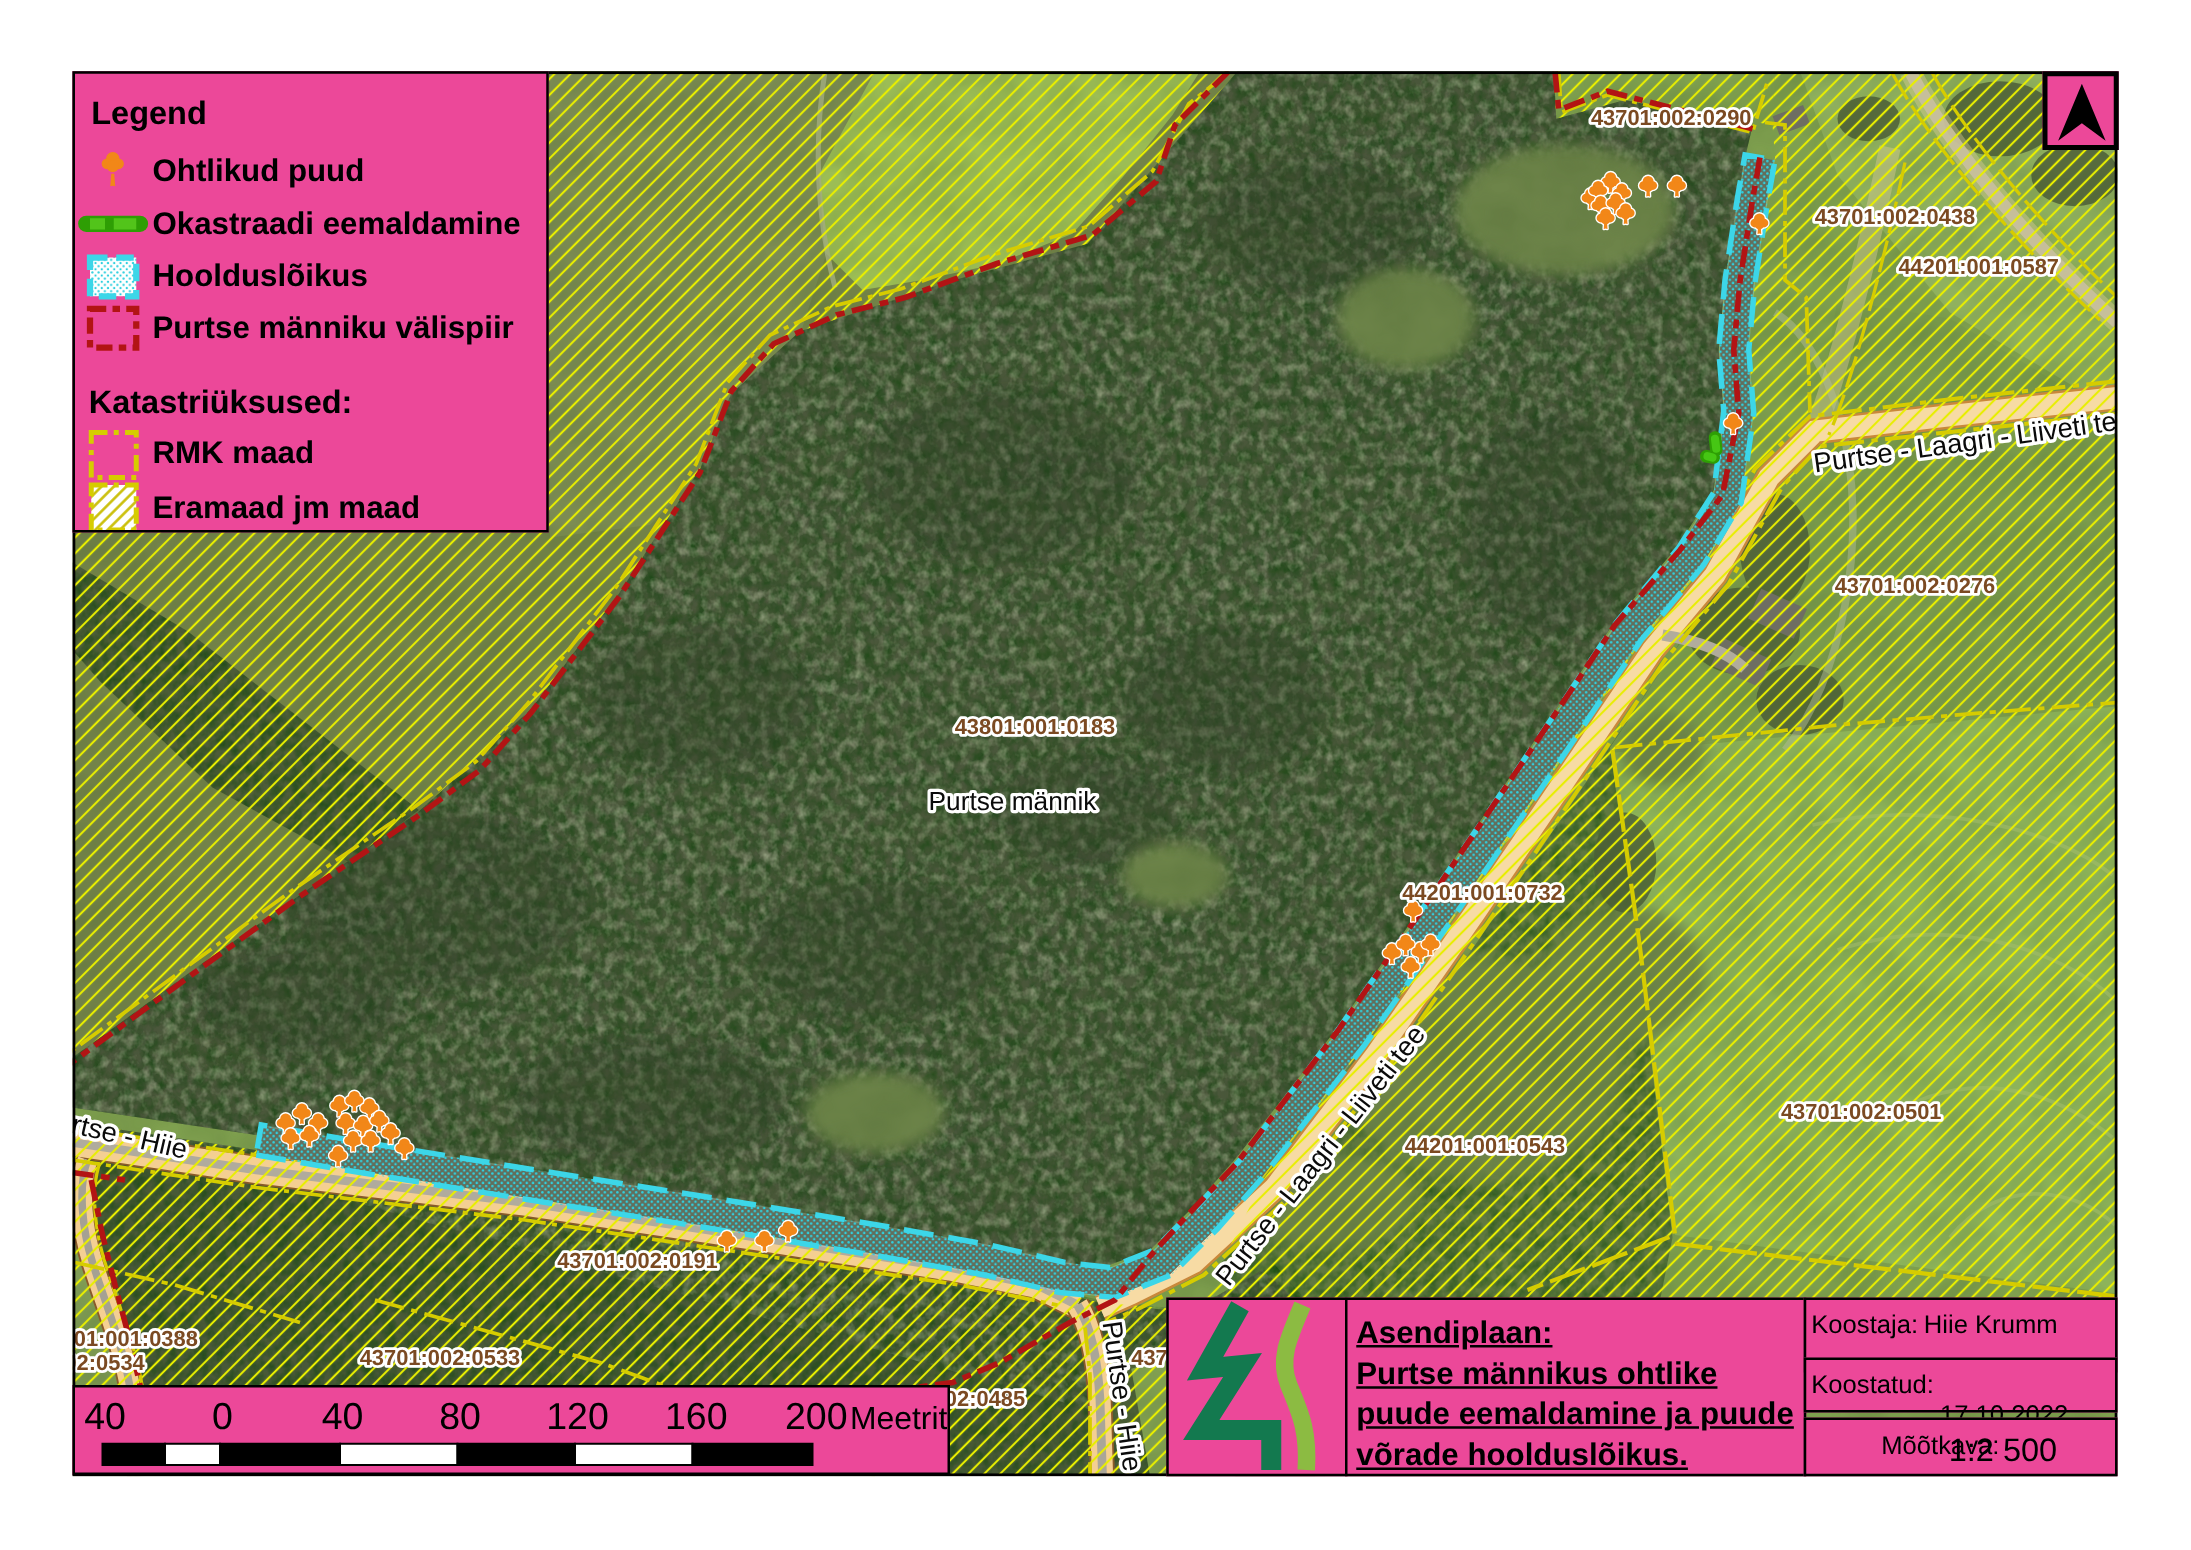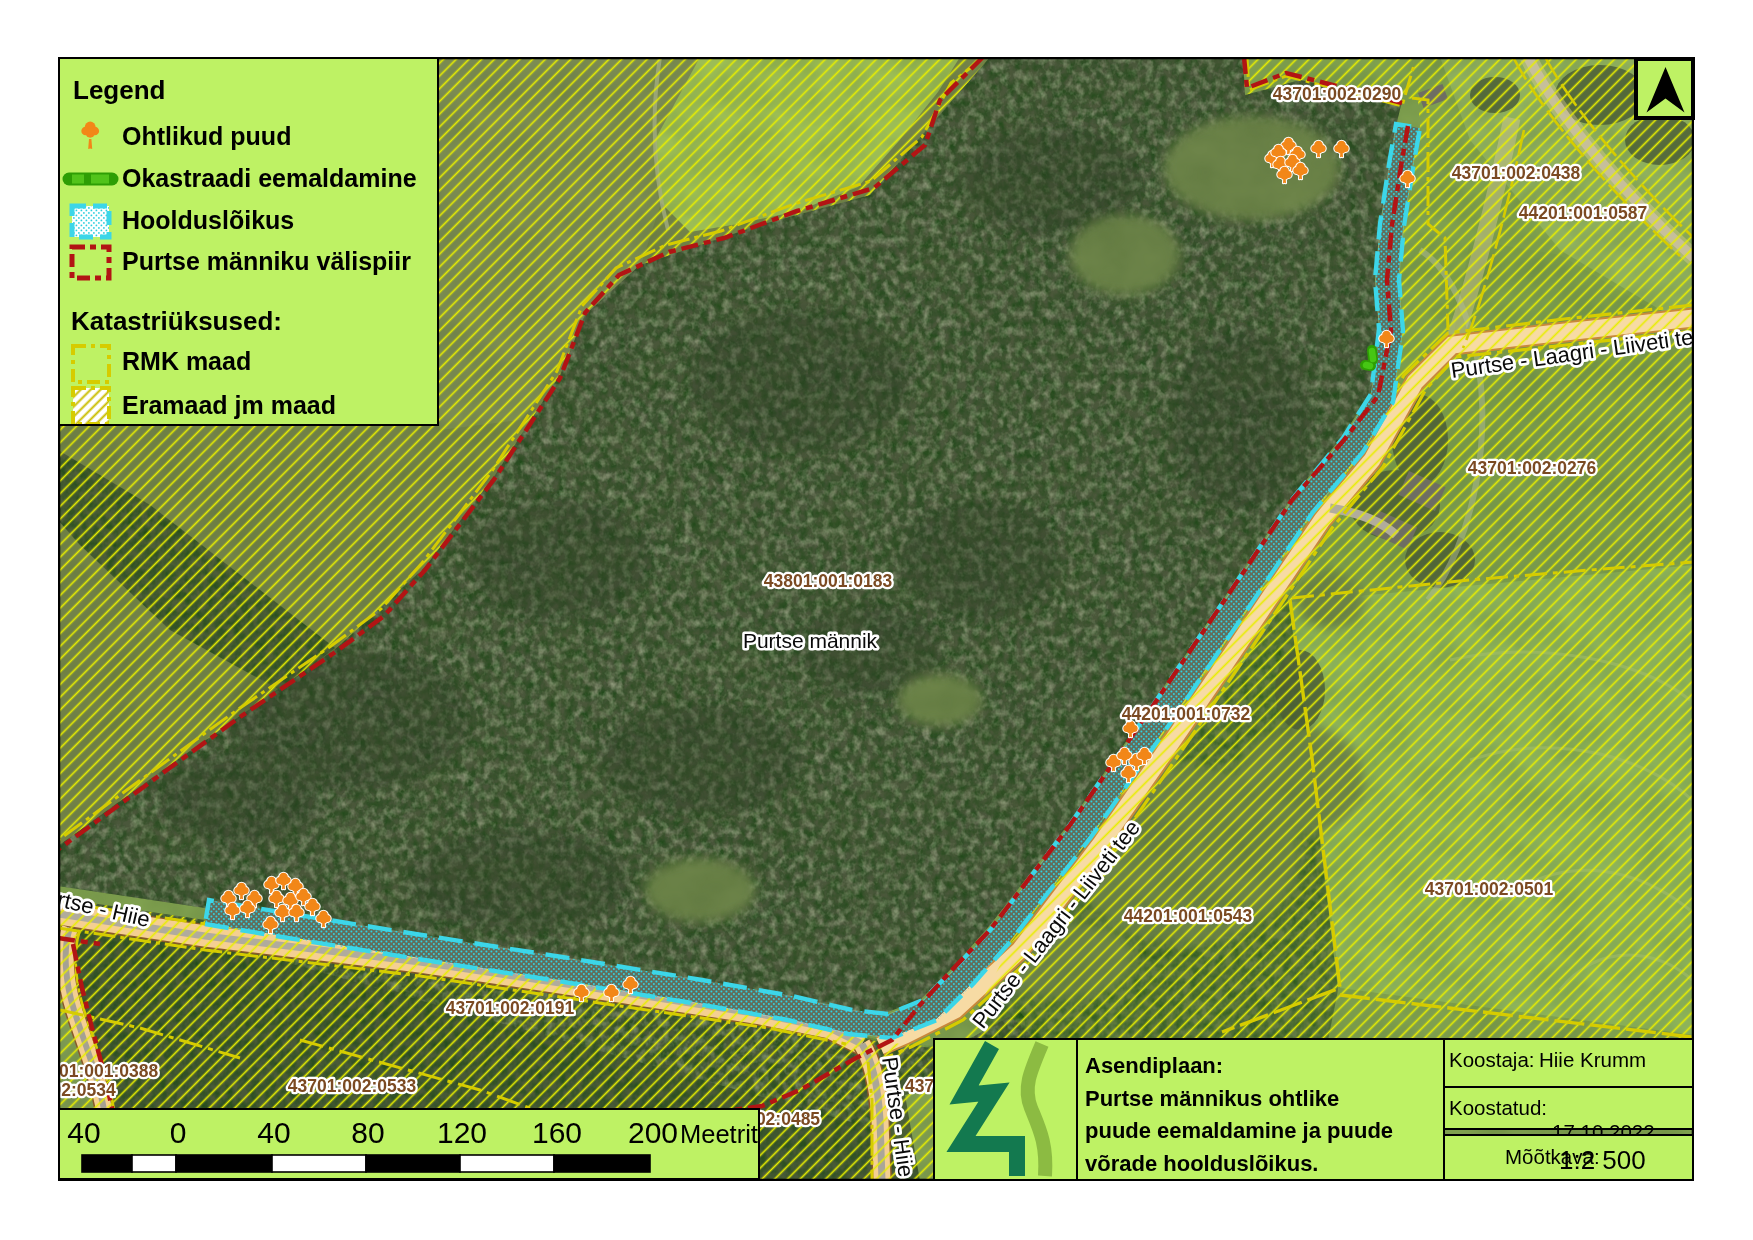--- a/index.html
+++ b/index.html
@@ -1,18 +1,18 @@
 <!DOCTYPE html>
 <html><head>
 <meta charset="utf-8">
 <style>
   html,body{margin:0;padding:0;background:#ffffff;width:1753px;height:1240px;overflow:hidden;}
   body{font-family:"Liberation Sans", sans-serif;position:relative;}
   .abs{position:absolute;}
-  .panel{position:absolute;background:#bef264;border:2px solid #000;box-sizing:border-box;}
+  .panel{position:absolute;background:#ec4899;border:2px solid #000;box-sizing:border-box;text-decoration:underline;}
 </style>
 </head>
 <body>
 
 <svg class="abs" style="left:58px;top:57px;" width="1636" height="1124" viewBox="58 57 1636 1124">
 <defs>
 <clipPath id="mapclip">
         <rect x="58" y="57" width="1636" height="1124"></rect>
       </clipPath>
 <pattern id="hatch" width="9" height="9" patternUnits="userSpaceOnUse" patternTransform="rotate(-45)">
@@ -401,21 +401,21 @@
 
 <div class="panel" style="left:933px;top:1038px;width:145px;height:143px;">
 <svg width="141" height="139" viewBox="0 0 141 139">
 
   <path d="M57,5 L29,55 L59,52 L26,104 L82,104 L82,136" fill="none" stroke="#13794f" stroke-width="16" stroke-linejoin="miter" stroke-miterlimit="3"></path>
 
   <path d="M107,4 C95,32 88,48 96,68 C105,90 112,104 110,136" fill="none" stroke="#8cbb42" stroke-width="14"></path>
 </svg>
 </div>
 
-<div class="panel" style="left:1076px;top:1038px;width:369px;height:143px;padding:10px 0 0 7px;font-size:22px;font-weight:bold;line-height:32.5px;color:#000;white-space:nowrap;overflow:hidden;">
+<div class="panel" style="left:1076px;top:1038px;width:369px;height:143px;padding:10px 0 0 7px;font-size:25px;font-weight:bold;line-height:32.5px;color:#000;white-space:nowrap;overflow:hidden;">
 Asendiplaan:<br>Purtse männikus ohtlike<br>puude eemaldamine ja puude<br>võrade hoolduslõikus.
 </div>
 
 <div class="panel" style="left:1443px;top:1038px;width:251px;height:60px;font-size:20.5px;color:#000;">
 <span style="position:absolute;left:4px;top:8px;">Koostaja:</span>
     <span style="position:absolute;left:94px;top:8px;">Hiie Krumm</span>
 </div>
 
 <div class="panel" style="left:1443px;top:1086px;width:251px;height:44px;font-size:20.5px;color:#000;">
 <span style="position:absolute;left:4px;top:8px;">Koostatud:</span>

